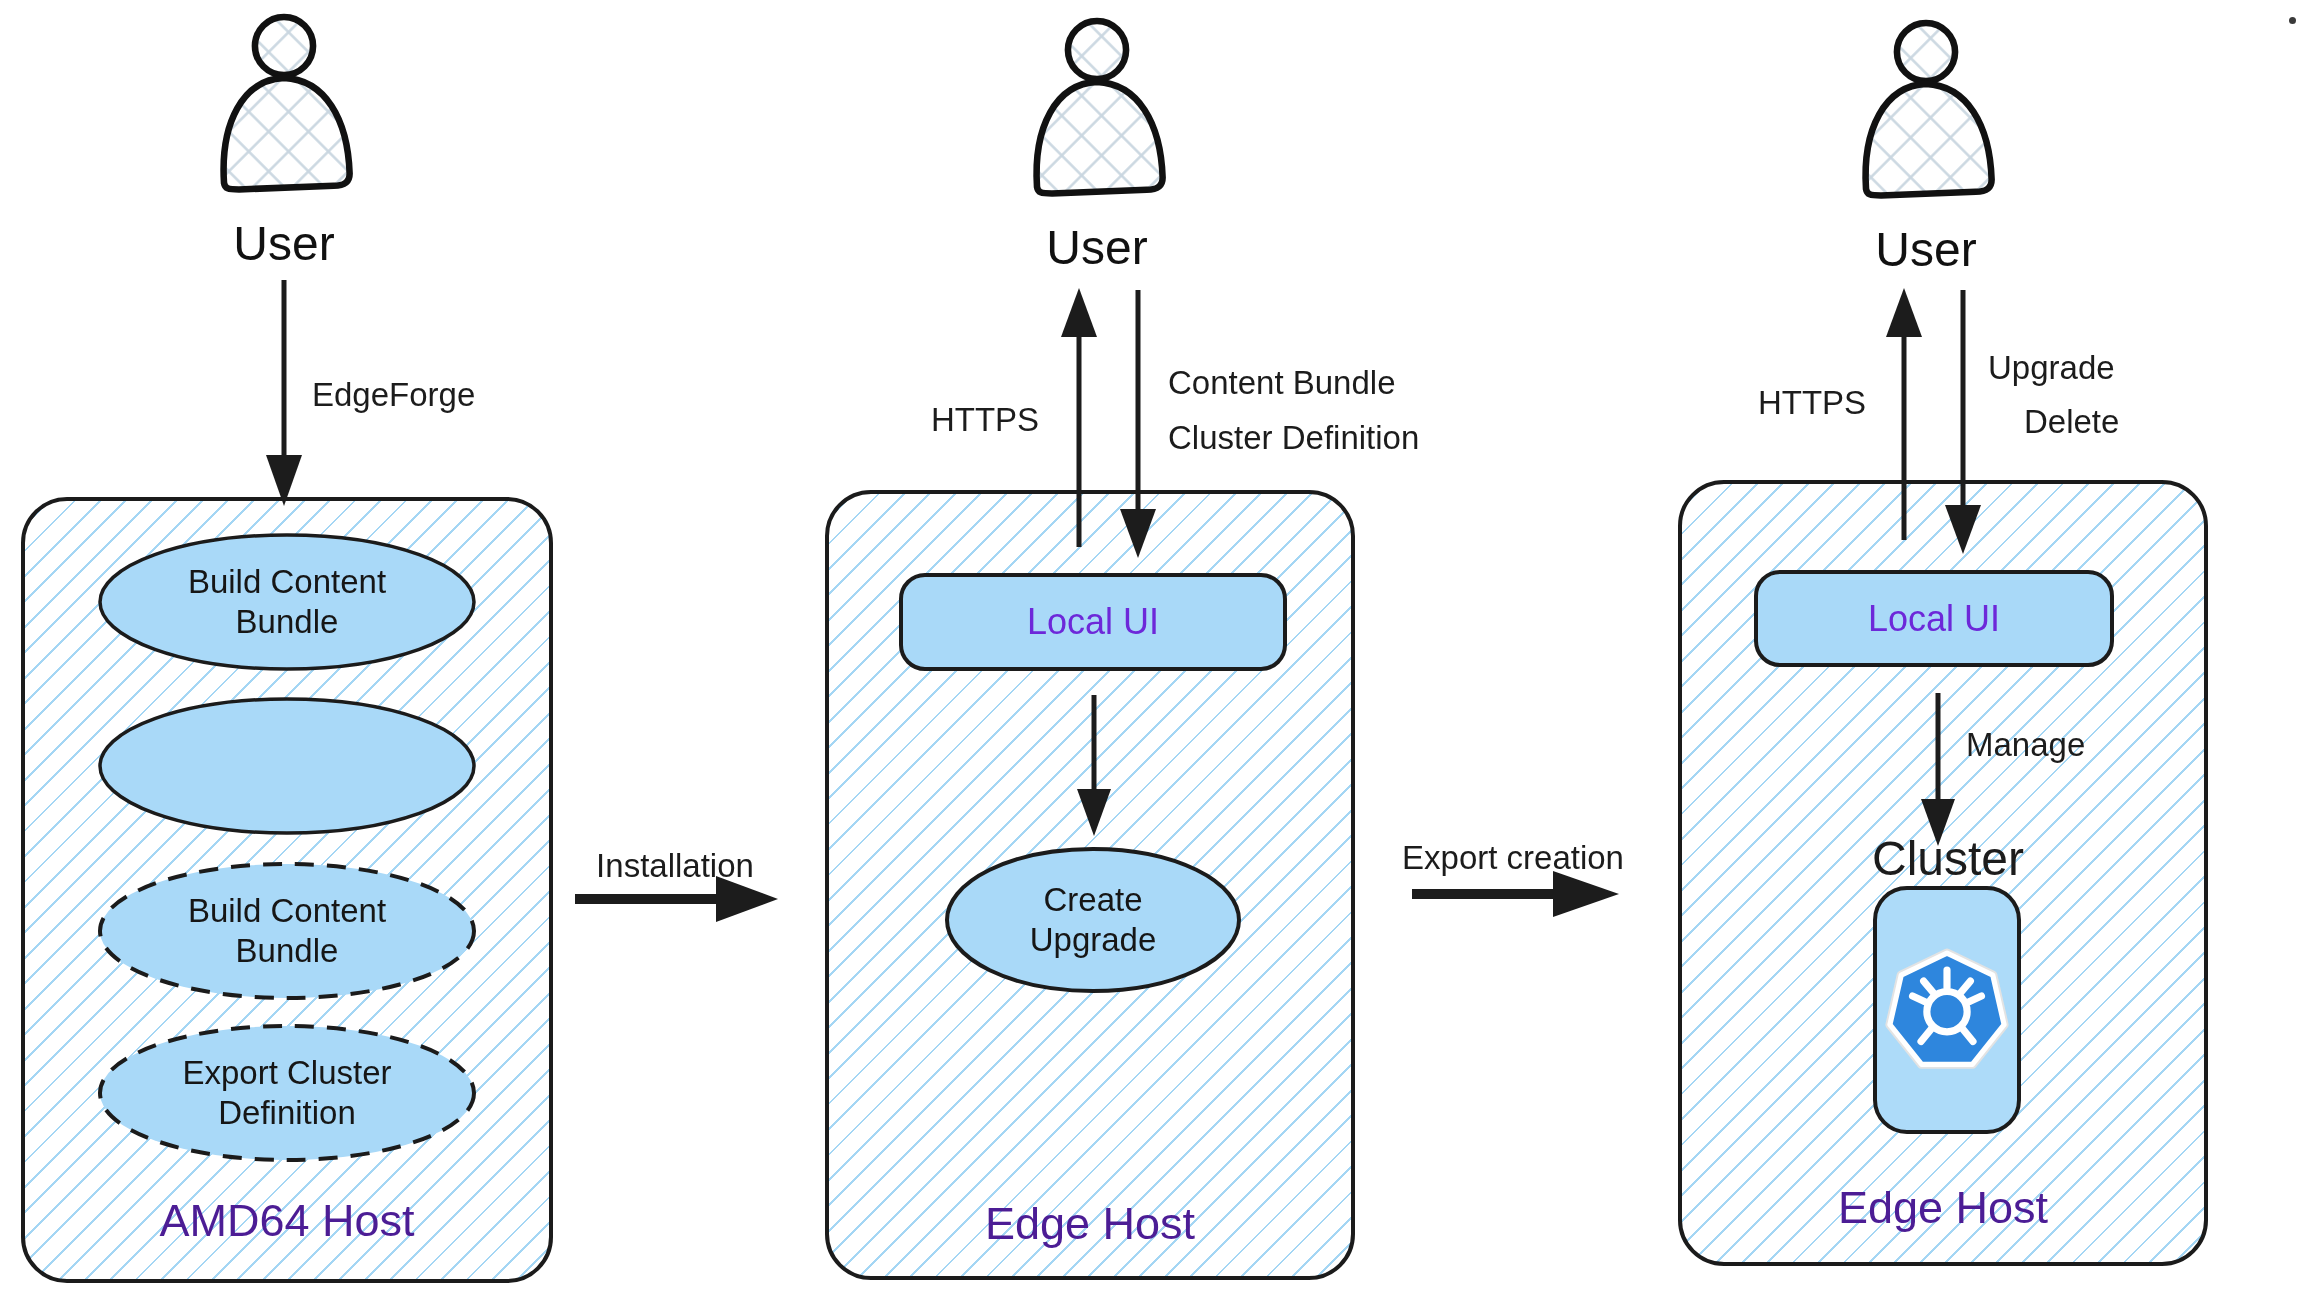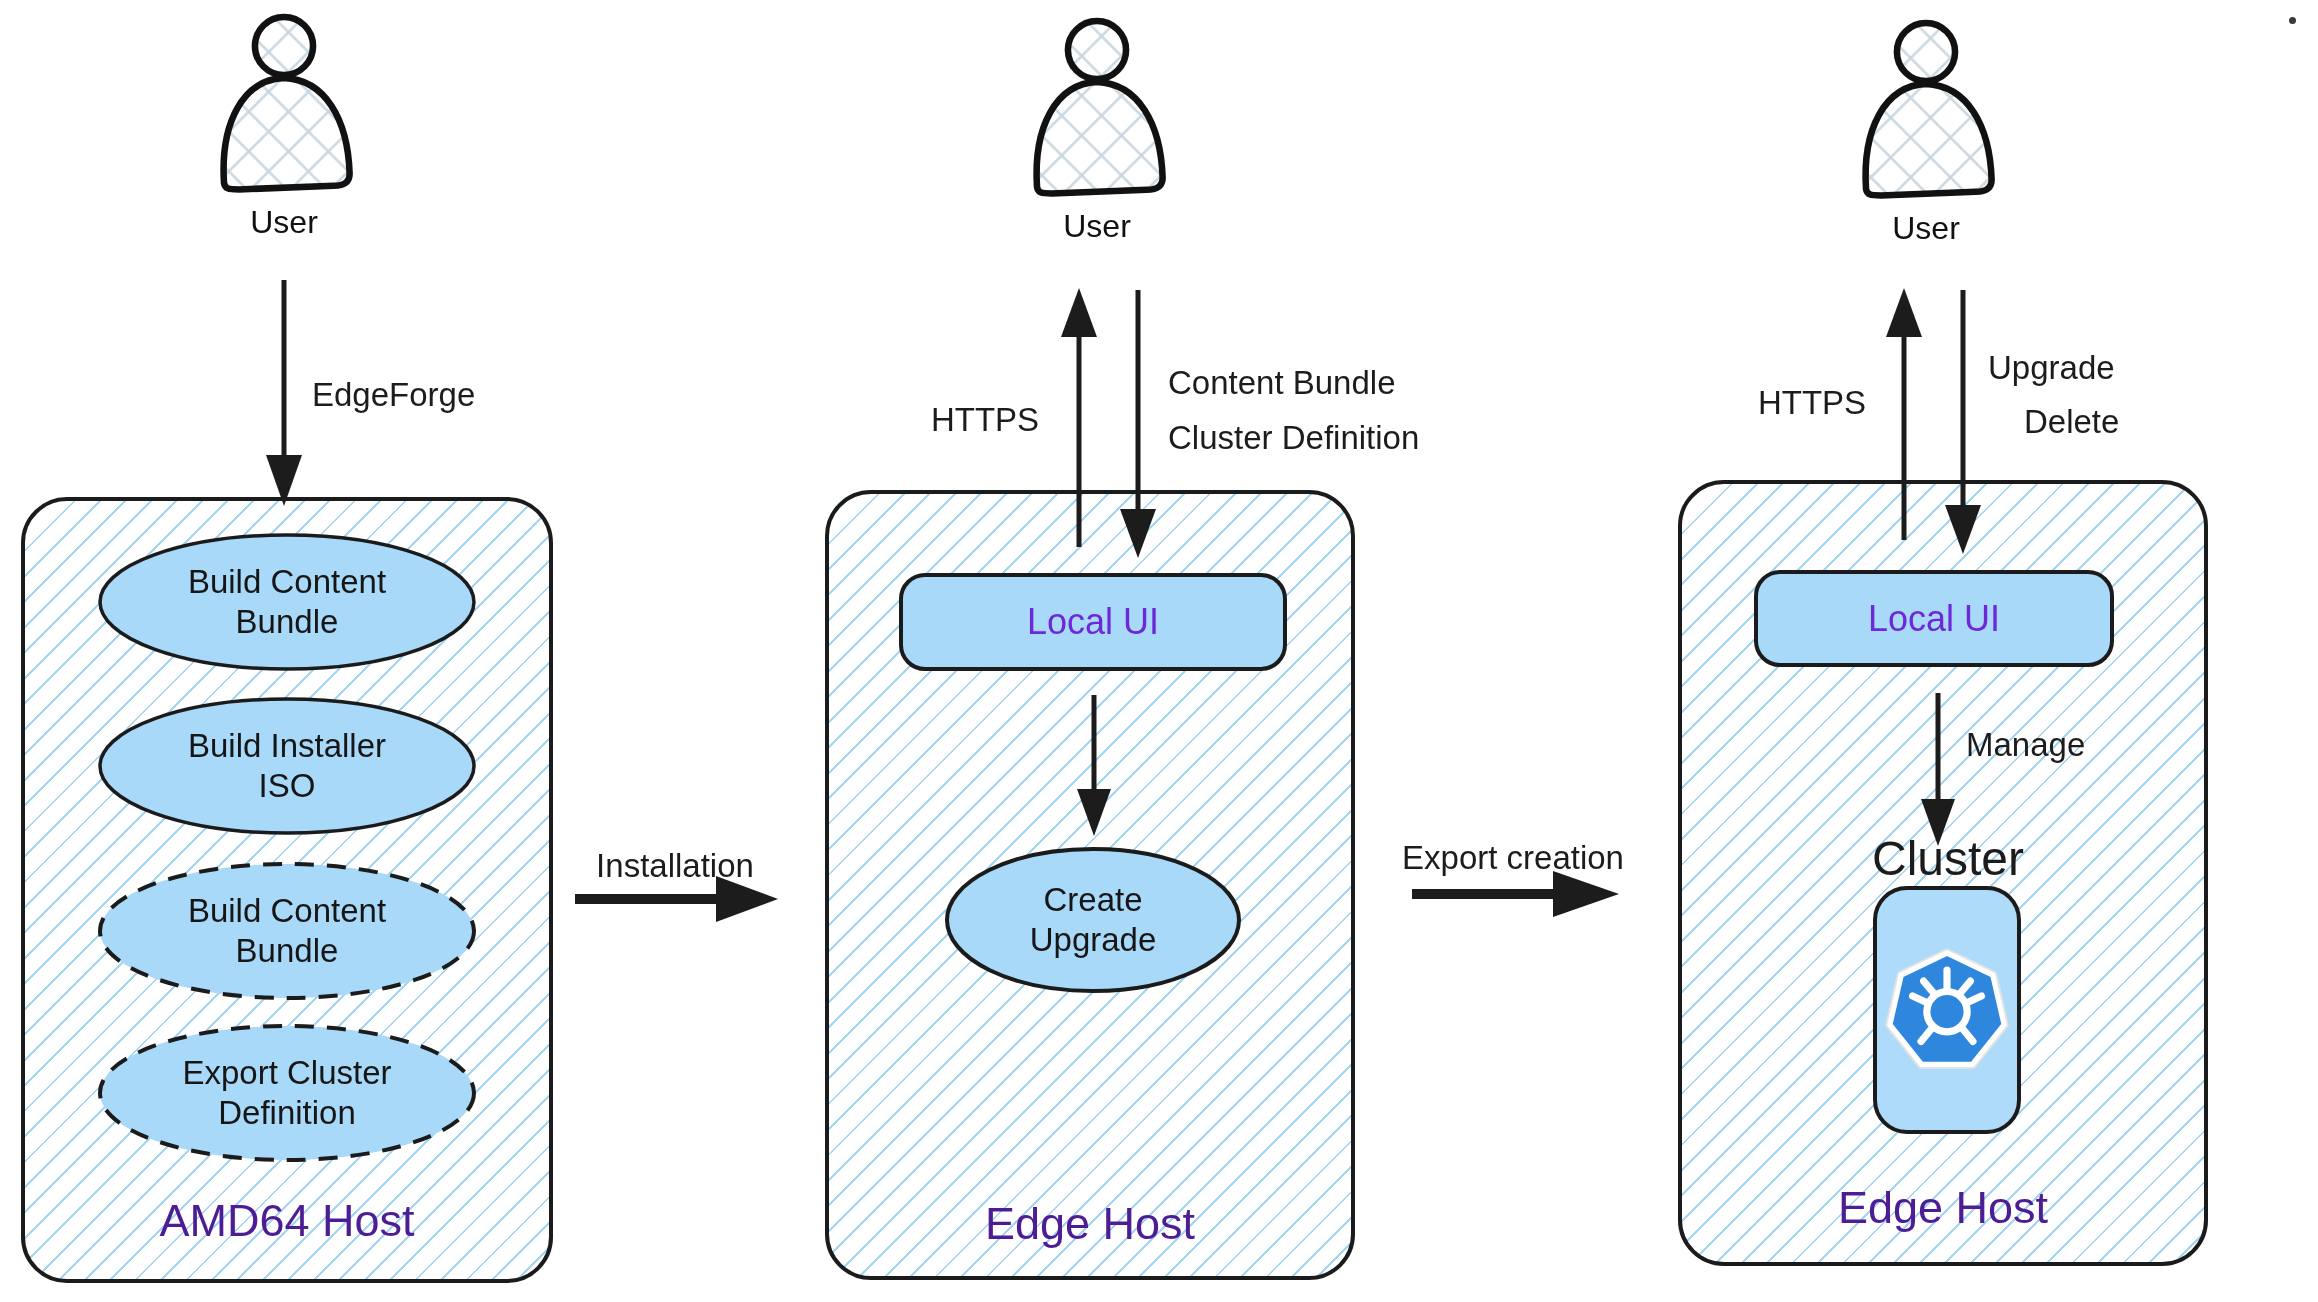--- a/index.html
+++ b/index.html
@@ -14,21 +14,21 @@
     position:absolute; box-sizing:border-box;
     border:4px solid #1b1b1b; border-radius:46px;
     background:repeating-linear-gradient(135deg, #ffffff 0 16px, #a4d6f4 16px 18px);
   }
   .panel-title {
     position:absolute; left:0; right:0; bottom:30px;
     text-align:center; font-size:45px; color:#4c1d95;
   }
 
   .actor { position:absolute; display:flex; flex-direction:column; align-items:center; width:240px; }
-  .actor-label { font-size:32px; margin-top:4px; color:#111; }
+  .actor-label { font-size:48px; margin-top:16px; color:#111; }
 
   .node { position:absolute; display:flex; align-items:center; justify-content:center; text-align:center; }
   .node > svg { position:absolute; inset:0; width:100%; height:100%; }
   .node-label { position:relative; font-size:33px; line-height:1.22; color:#161616; }
 
   .uibox {
     position:absolute; box-sizing:border-box;
     background:#a9d9f8; border:4px solid #1b1b1b; border-radius:26px;
     display:flex; align-items:center; justify-content:center;
     font-size:36px; color:#6d28d9;
@@ -83,21 +83,20 @@
       <svg viewBox="0 0 380 140">
           <ellipse cx="190" cy="70" rx="187" ry="67" fill="#a9d9f8" stroke="#1b1b1b" stroke-width="3.5"></ellipse>
         </svg>
       <div class="node-label" style="max-width:250px;">Build Content Bundle</div>
     </div>
 
     <div class="node" style="left:97px; top:696px; width:380px; height:140px;">
       <svg viewBox="0 0 380 140">
           <ellipse cx="190" cy="70" rx="187" ry="67" fill="#a9d9f8" stroke="#1b1b1b" stroke-width="3.5"></ellipse>
         </svg>
-      <div class="node-label" style="max-width:250px;">Build Installer ISO</div>
     </div>
 
     <div class="node" style="left:97px; top:861px; width:380px; height:140px;">
       <svg viewBox="0 0 380 140">
           <ellipse cx="190" cy="70" rx="187" ry="67" fill="#a9d9f8" stroke="#1b1b1b" stroke-width="4" stroke-dasharray="19 13"></ellipse>
         </svg>
       <div class="node-label" style="max-width:250px;">Build Content Bundle</div>
     </div>
 
     <div class="node" style="left:97px; top:1023px; width:380px; height:140px;">

